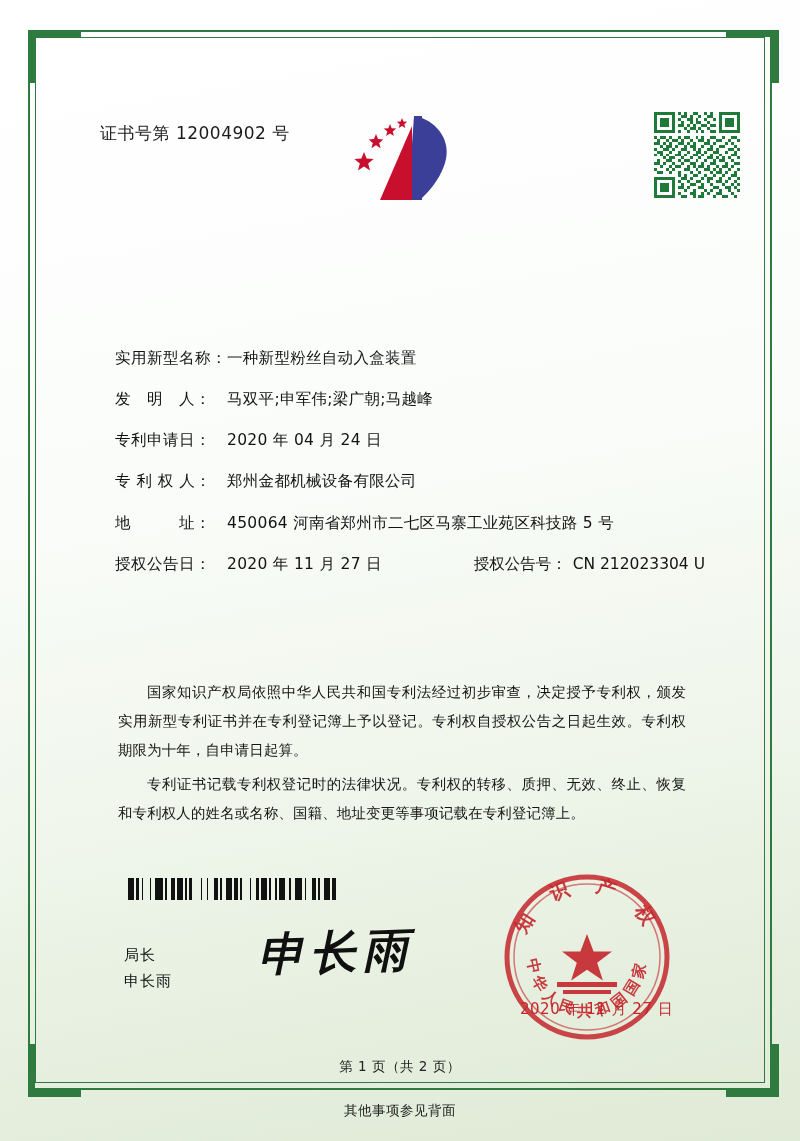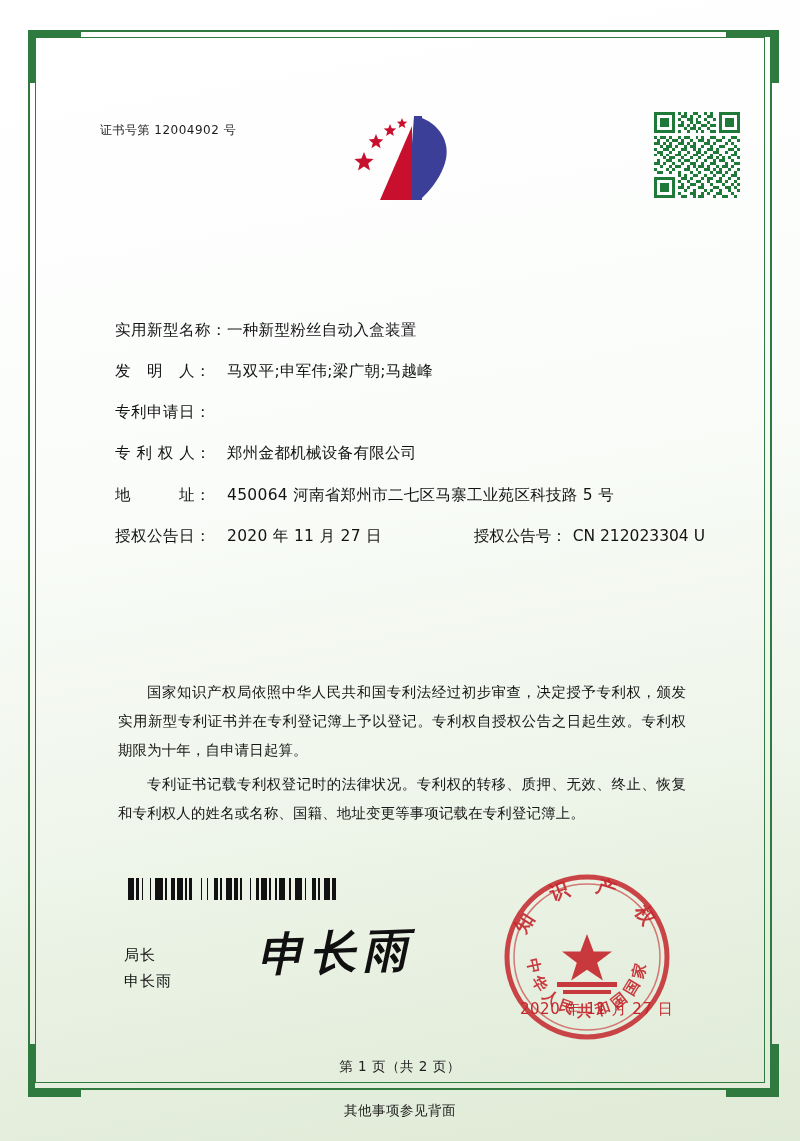--- a/index.html
+++ b/index.html
@@ -46,21 +46,21 @@
   }
   .corner.tl { left: 28px; top: 30px; border-left-width: 7px; border-top-width: 7px; }
   .corner.tr { left: 726px; top: 30px; border-right-width: 7px; border-top-width: 7px; }
   .corner.bl { left: 28px; top: 1044px; border-left-width: 7px; border-bottom-width: 7px; }
   .corner.br { left: 726px; top: 1044px; border-right-width: 7px; border-bottom-width: 7px; }
 
   
   .cert-no {
     position: absolute;
     left: 100px; top: 122px;
-    font-size: 12px;
+    font-size: 17px;
     letter-spacing: 0.5px;
     color: #1b1b1b;
     text-align: right;
   }
 
   .logo {
     position: absolute;
     left: 352px; top: 108px;
     width: 110px; height: 100px;
   }
@@ -78,21 +78,21 @@
     font-family: "DejaVu Serif", "Liberation Serif", serif;
     font-size: 40px;
     font-weight: bold;
     letter-spacing: 4px;
     color: #111;
   }
 
   
   .fields {
     position: absolute;
-    left: 115px; top: 320px;
+    left: 115px; top: 348px;
     width: 590px;
   }
   .field {
     display: flex;
     align-items: baseline;
     font-size: 15.5px;
     line-height: 1.3;
     margin-bottom: 21px;
     color: #131313;
   }
@@ -461,20 +461,21 @@
     <div class="field">
       <span class="lbl">实用新型名称：</span>
       <span class="val">一种新型粉丝自动入盒装置</span>
     </div>
     <div class="field">
       <span class="lbl">发　明　人：</span>
       <span class="val">马双平;申军伟;梁广朝;马越峰</span>
     </div>
     <div class="field">
       <span class="lbl">专利申请日：</span>
+      <span class="val">2020 年 04 月 24 日</span>
     </div>
     <div class="field">
       <span class="lbl">专 利 权 人：</span>
       <span class="val">郑州金都机械设备有限公司</span>
     </div>
     <div class="field">
       <span class="lbl">地　　　址：</span>
       <span class="val">450064 河南省郑州市二七区马寨工业苑区科技路 5 号</span>
     </div>
     <div class="field">

